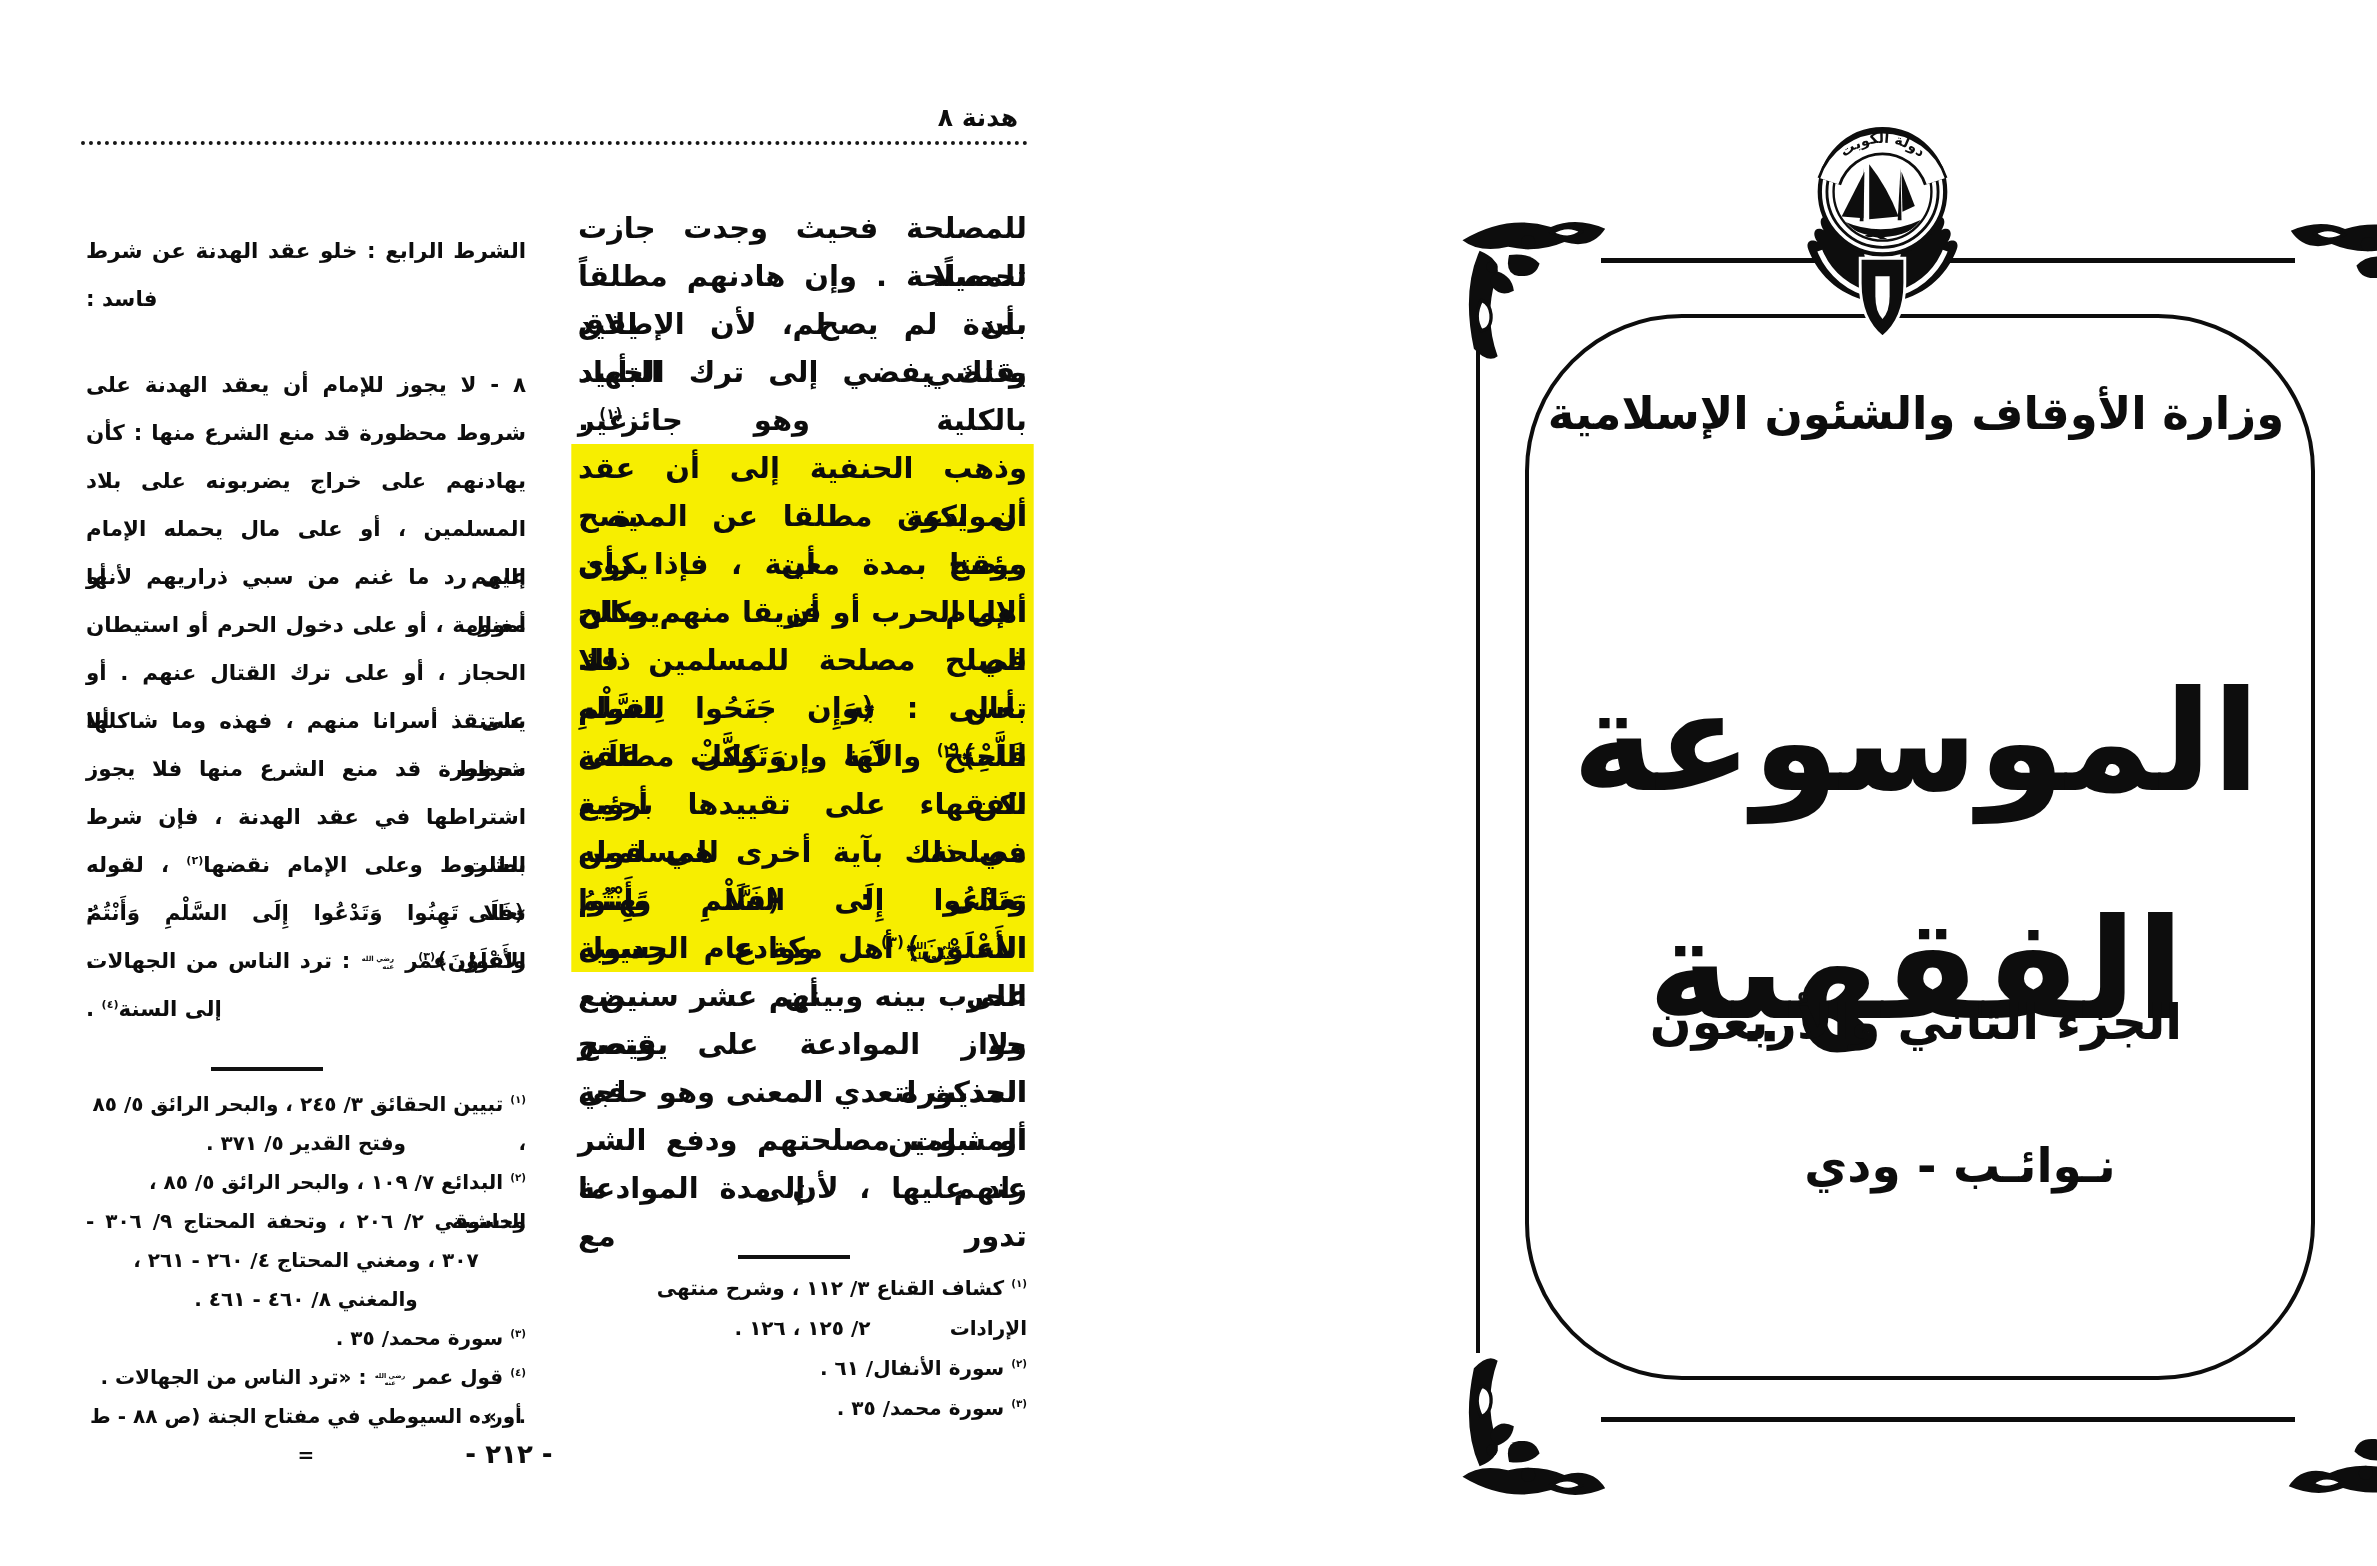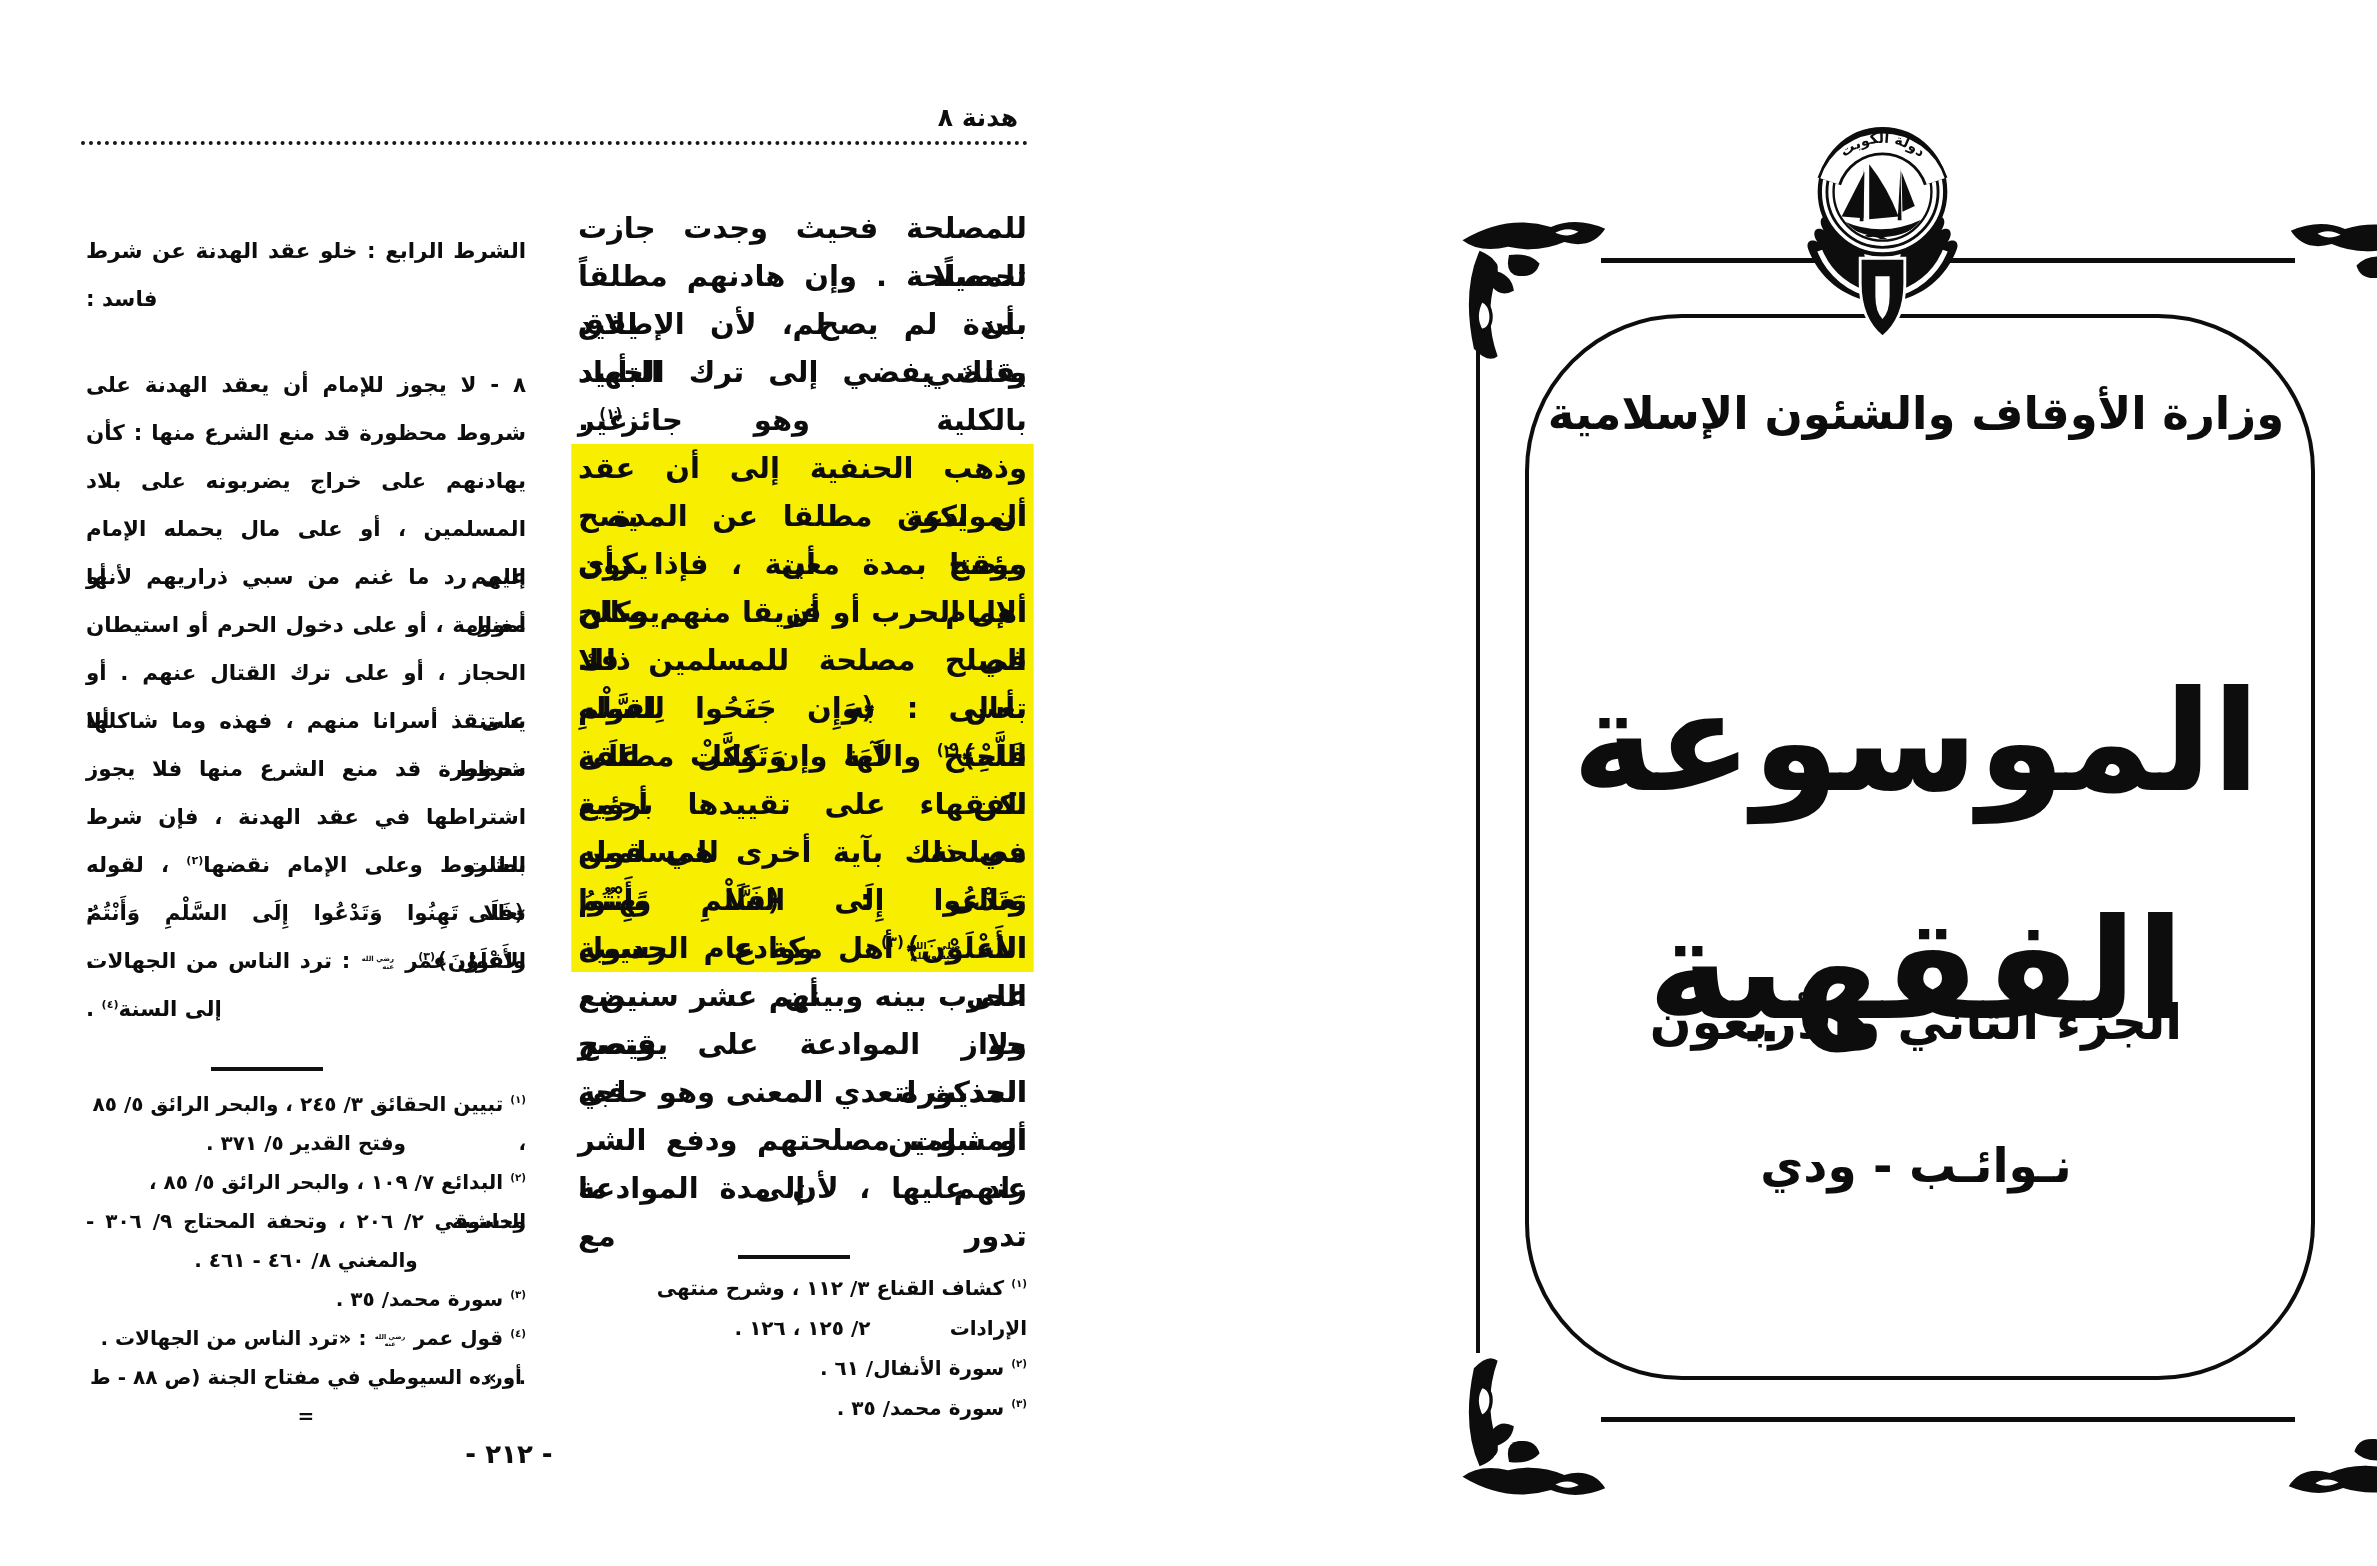--- a/index.html
+++ b/index.html
@@ -42,21 +42,21 @@
   .corner{position:absolute;width:157px;height:157px;}
   .c-tl{left:-13.3px;top:-14.3px;}
   .c-tr{left:822px;top:-12px;transform:scaleX(-1);}
   .c-bl{left:-13.3px;top:1136px;transform:scaleY(-1);}
   .c-br{left:820px;top:1134px;transform:scale(-1,-1);}
   .emblem{position:absolute;left:327px;top:-108px;width:181px;height:228px;}
   .tp-line{position:absolute;left:60px;width:782px;text-align:center;font-weight:bold;}
   .ministry{top:152px;height:86px;line-height:86px;font-size:45px;}
   .booktitle{top:409px;height:228px;line-height:228px;font-size:140px;}
   .volume{top:772px;height:64px;line-height:64px;font-size:49px;}
-  .vrange{top:917px;height:59px;line-height:59px;font-size:47px;}
+  .vrange{top:917px;height:59px;line-height:59px;font-size:47px;margin-left:44px;}
 </style>
 </head>
 <body>
 
 <div class="spread" style="--hl: #f7ee00;">
 
   <div>
     <div class="hdr">هدنة ٨</div>
     <div class="dotrule"></div>
 
@@ -110,20 +110,21 @@
         <div class="line a-r"><sup>(٢)</sup> سورة الأنفال/ ٦١ .</div>
         <div class="line a-r"><sup>(٣)</sup> سورة محمد/ ٣٥ .</div>
       </div>
 
     <div class="fnsep fnsep-b"></div>
     <div class="col fns col-fb" dir="rtl">
         <div class="line a-r"><sup>(١)</sup> تبيين الحقائق ٣/ ٢٤٥ ، والبحر الرائق ٥/ ٨٥ ،</div>
         <div class="line a-c">وفتح القدير ٥/ ٣٧١ .</div>
         <div class="line a-r"><sup>(٢)</sup> البدائع ٧/ ١٠٩ ، والبحر الرائق ٥/ ٨٥ ، وحاشية</div>
         <div class="line a-j">الدسوقي ٢/ ٢٠٦ ، وتحفة المحتاج ٩/ ٣٠٦ -</div>
+        <div class="line a-c">٣٠٧ ، ومغني المحتاج ٤/ ٢٦٠ - ٢٦١ ،</div>
         <div class="line a-c">والمغني ٨/ ٤٦٠ - ٤٦١ .</div>
         <div class="line a-r"><sup>(٣)</sup> سورة محمد/ ٣٥ .</div>
         <div class="line a-r"><sup>(٤)</sup> قول عمر <span class="gs"><i>رضي الله</i><i>عنه</i></span> : «ترد الناس من الجهالات . . . »</div>
         <div class="line a-c">أورده السيوطي في مفتاح الجنة (ص ٨٨ - ط =</div>
       </div>
 
     <div class="pagenum">- ٢١٢ -</div>
   </div>
 
   <div class="tpage">

